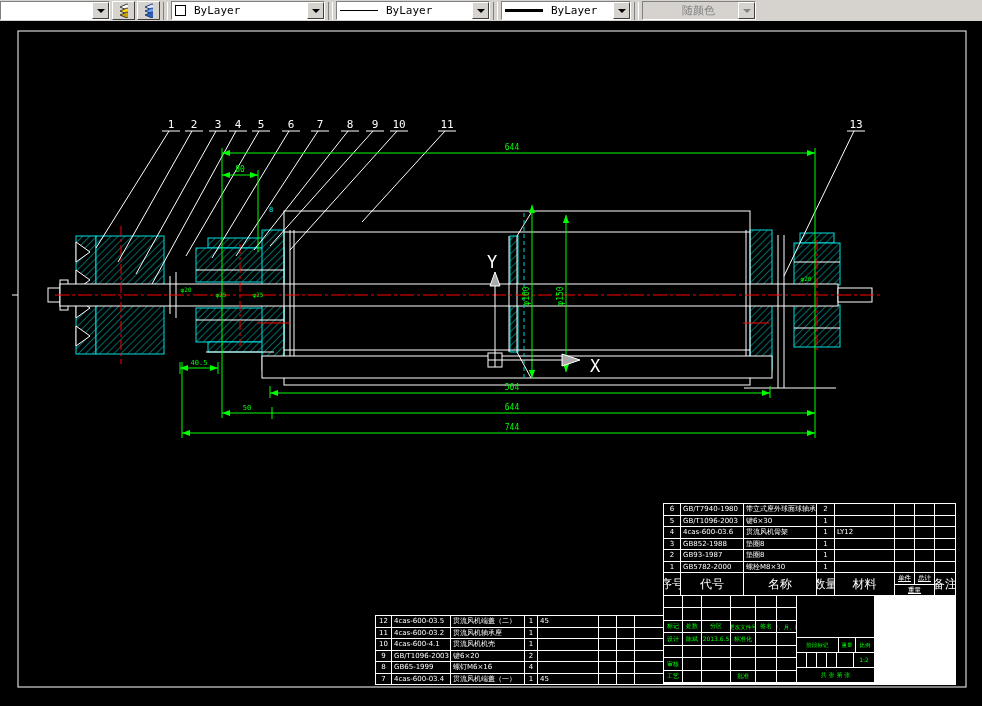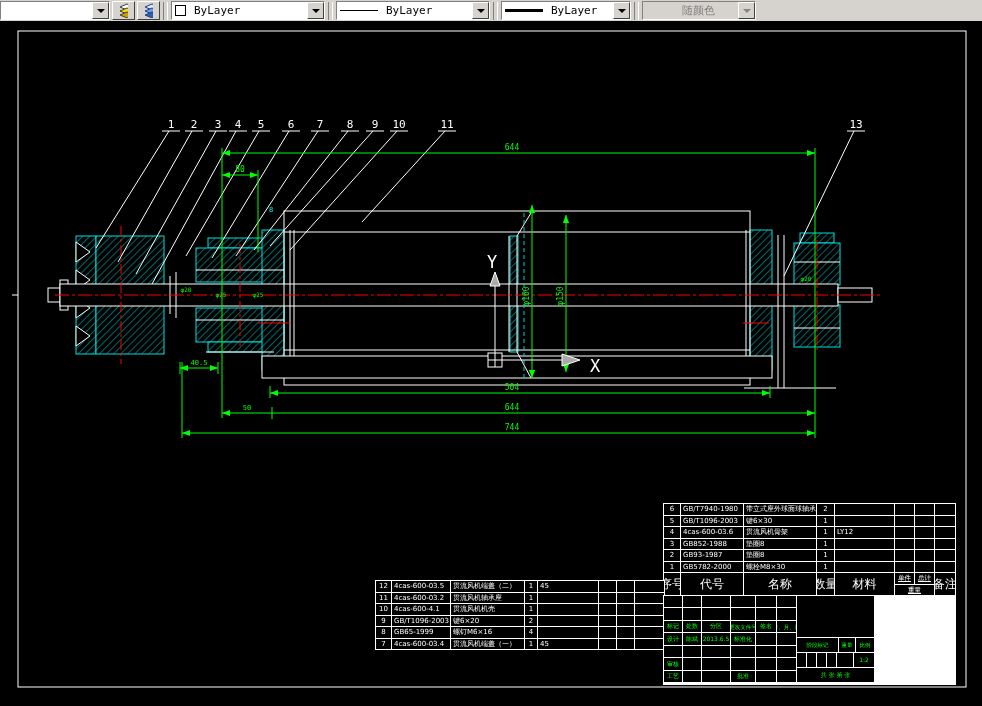--- a/index.html
+++ b/index.html
@@ -25,21 +25,21 @@
   .lsample{width:38px;height:1px;background:#000;}
   .lsample.thick{height:3px;}
   
   .canvas{position:absolute;left:0;top:21px;width:982px;height:685px;background:#000;}
   svg{display:block;}
   
   .bom-grid{position:absolute;display:grid;gap:1px;background:#fff;border:1px solid #fff;}
   .bom-right{left:663px;top:503px;width:291px;height:92px;
      grid-template-columns:16px 62px 72px 17px 59px 19px 19px 1fr;
      grid-template-rows:repeat(6,10.5px) 1fr;}
-  .bom-left{left:375px;top:580px;width:288px;height:68px;
+  .bom-left{left:375px;top:615px;width:288px;height:68px;
      grid-template-columns:15px 58px 73px 12px 60px 17px 17px 1fr;
      grid-template-rows:repeat(6,1fr);}
   .dc{display:contents;}
   .bc{background:#000;color:#fff;font:7px/1.25 "DejaVu Sans",sans-serif;
       padding:1px 2px;white-space:nowrap;overflow:hidden;}
   .bcn{text-align:center;padding:1px 0;}
   .bh{background:#000;color:#fff;font-size:12px;display:flex;align-items:center;justify-content:center;
       white-space:nowrap;overflow:hidden;}
   .wcell{grid-column:6/8;display:grid;grid-template-columns:1fr 1fr;grid-template-rows:1fr 1fr;
          gap:1px;background:#fff;padding:0;}

